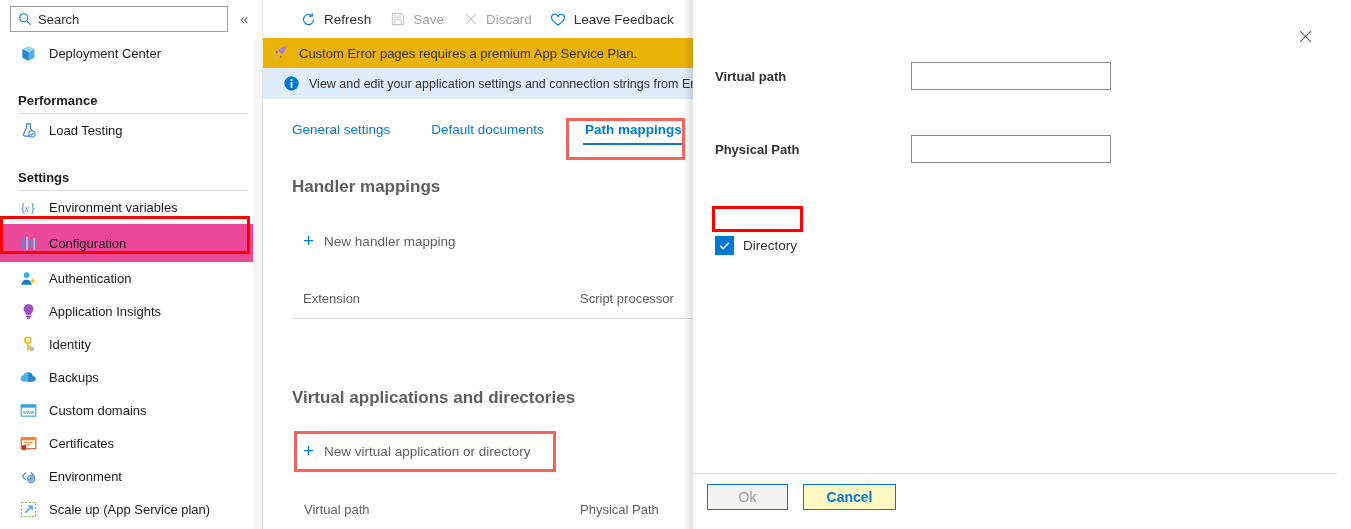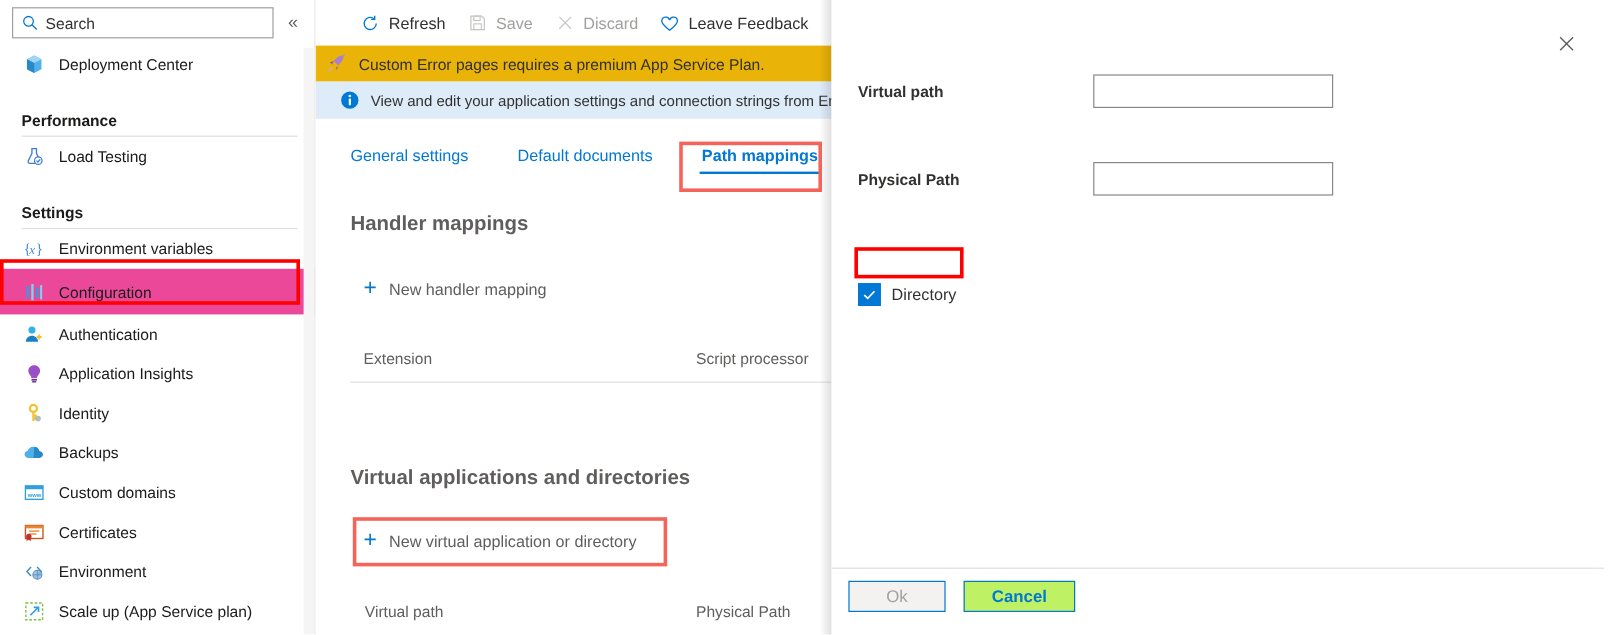--- a/index.html
+++ b/index.html
@@ -178,21 +178,21 @@
 
   #panel-footer-rule {
     position: absolute; left: 693px; top: 473px; width: 640px; height: 1px; background: #e1dfdd;
   }
   .dlg-btn {
     position: absolute; height: 26px; border: 1px solid #0078d4;
     display: flex; align-items: center; justify-content: center;
     font-size: 14px; cursor: pointer; font-family: "Liberation Sans", sans-serif;
   }
   #btn-ok { left: 707px; top: 484px; width: 81px; background: #f3f2f1; color: #a19f9d; cursor: default; }
-  #btn-cancel { left: 803px; top: 484px; width: 93px; background: #bef264; color: #0078d4; font-weight: bold; }
+  #btn-cancel { left: 803px; top: 484px; width: 93px; background: #fef9c3; color: #0078d4; font-weight: bold; }
   #panel-right-rule {
     position: absolute; left: 1333px; top: 473px; width: 4px; height: 1px; background: #e1dfdd;
   }
 </style>
 </head>
 <body>
 
 <div id="root">
 
   <div id="sidebar">

